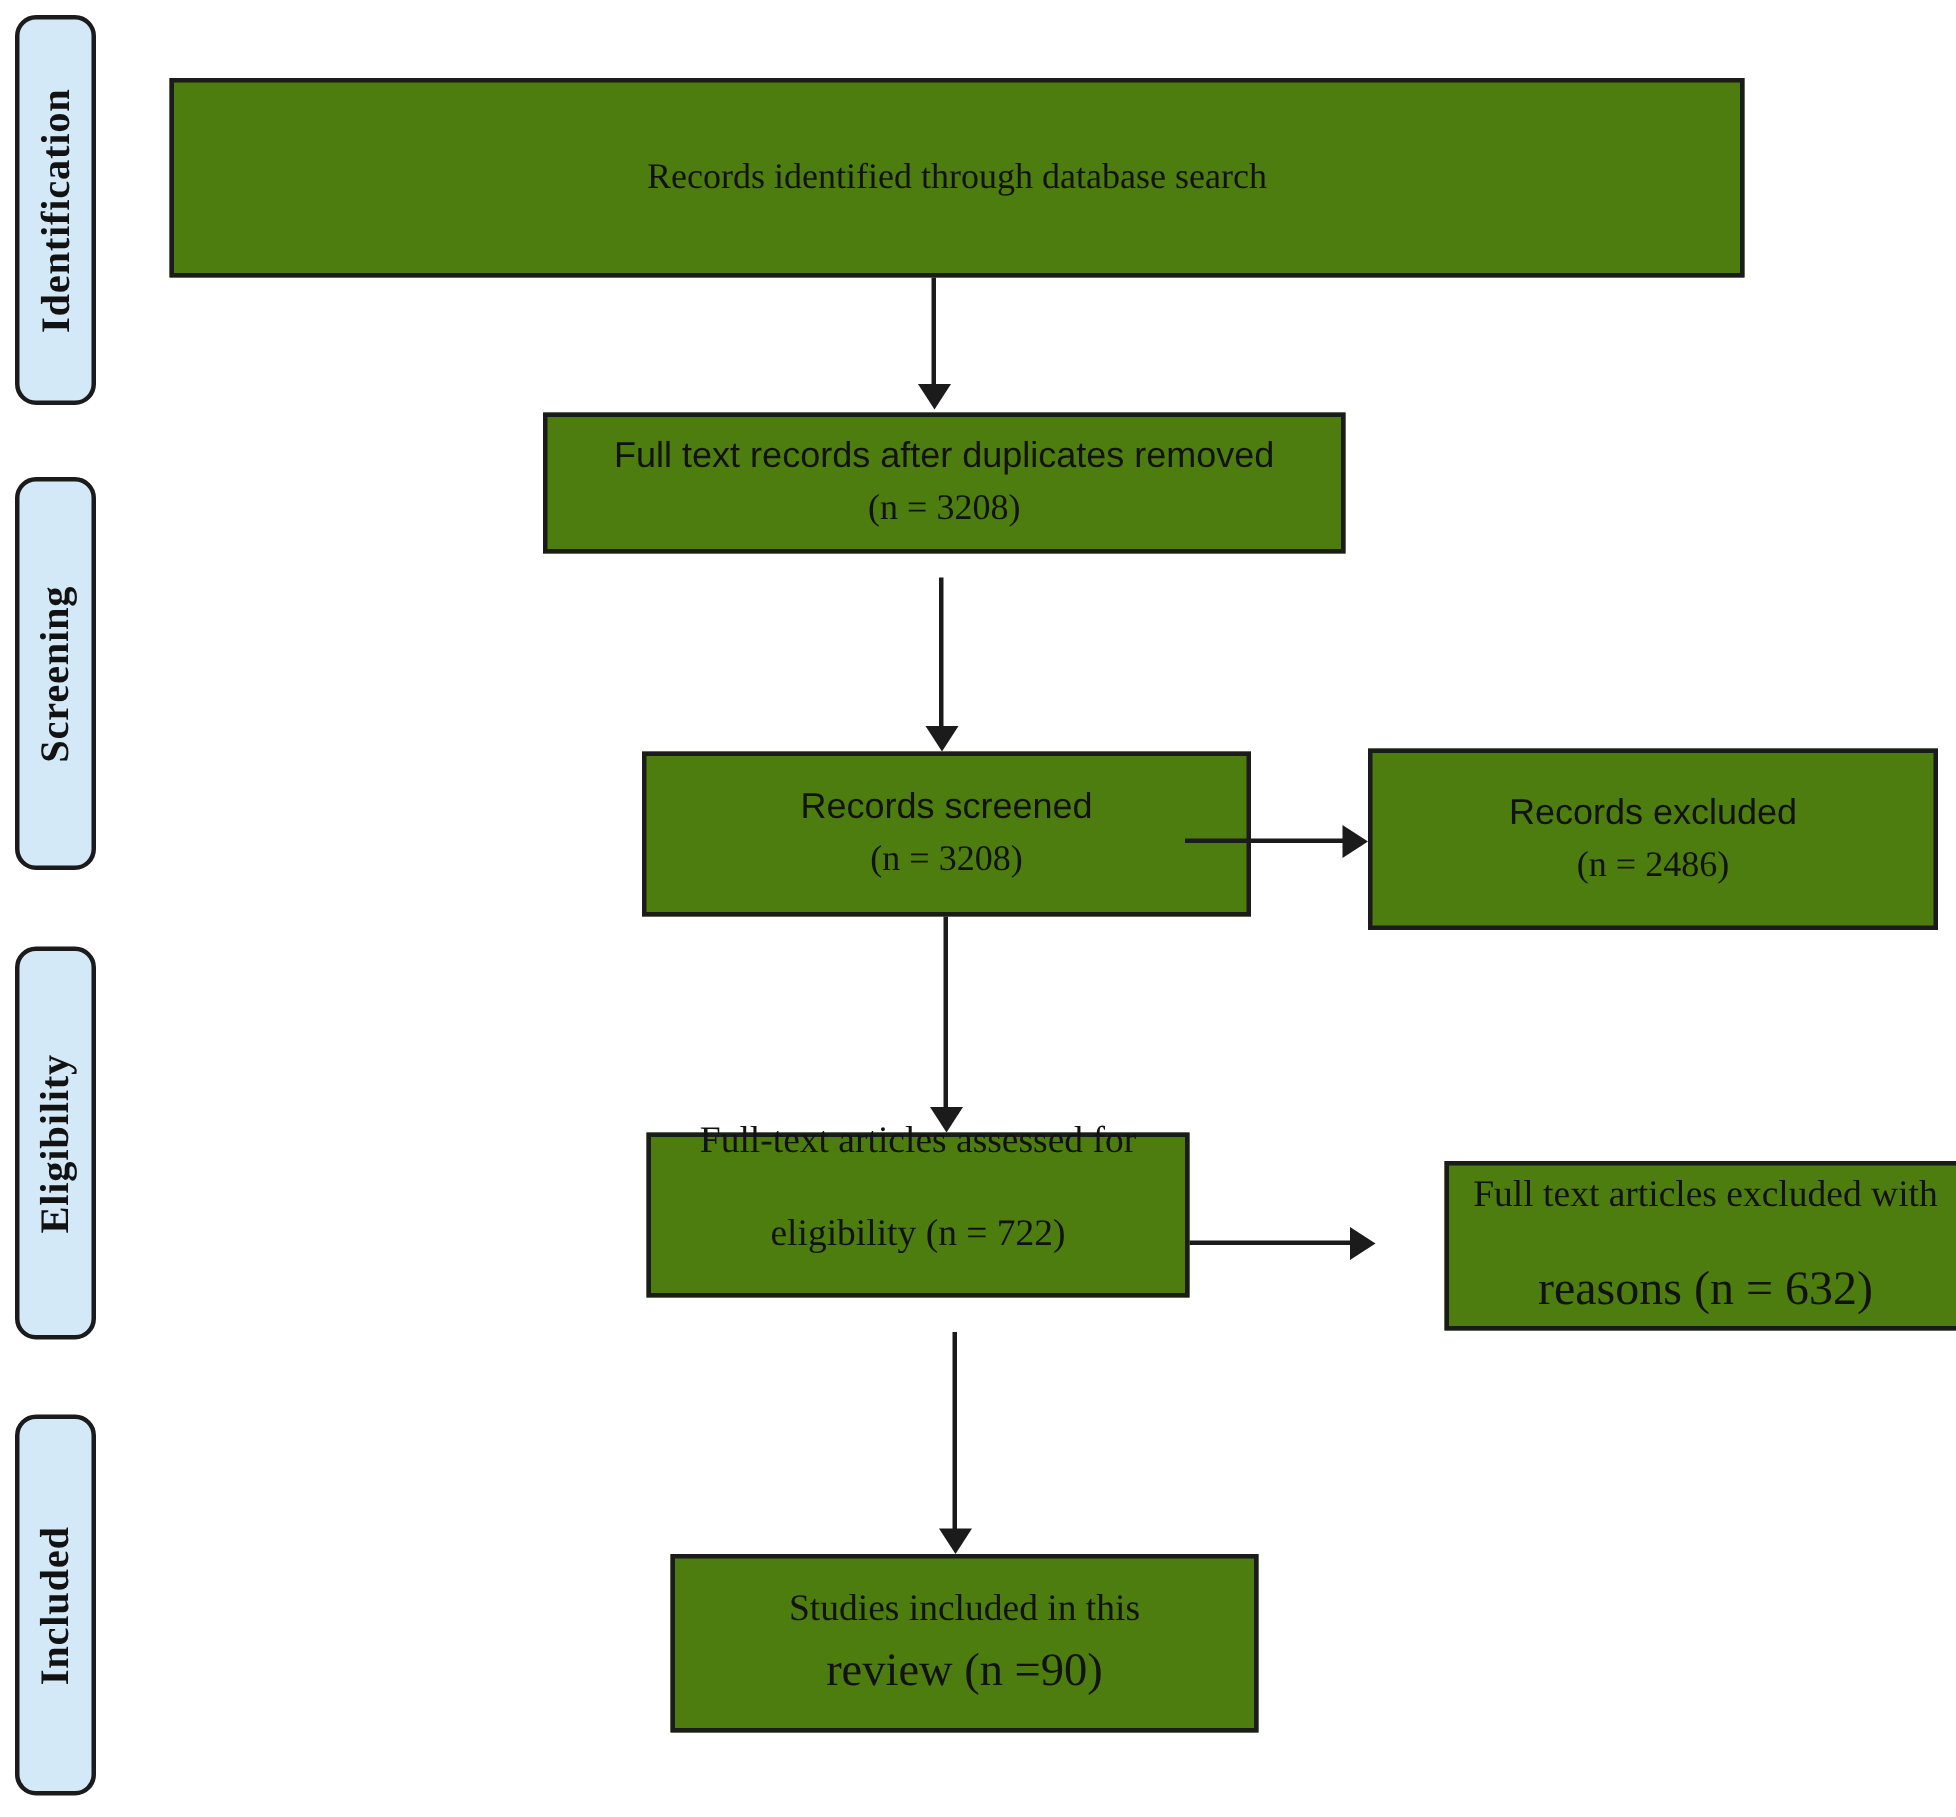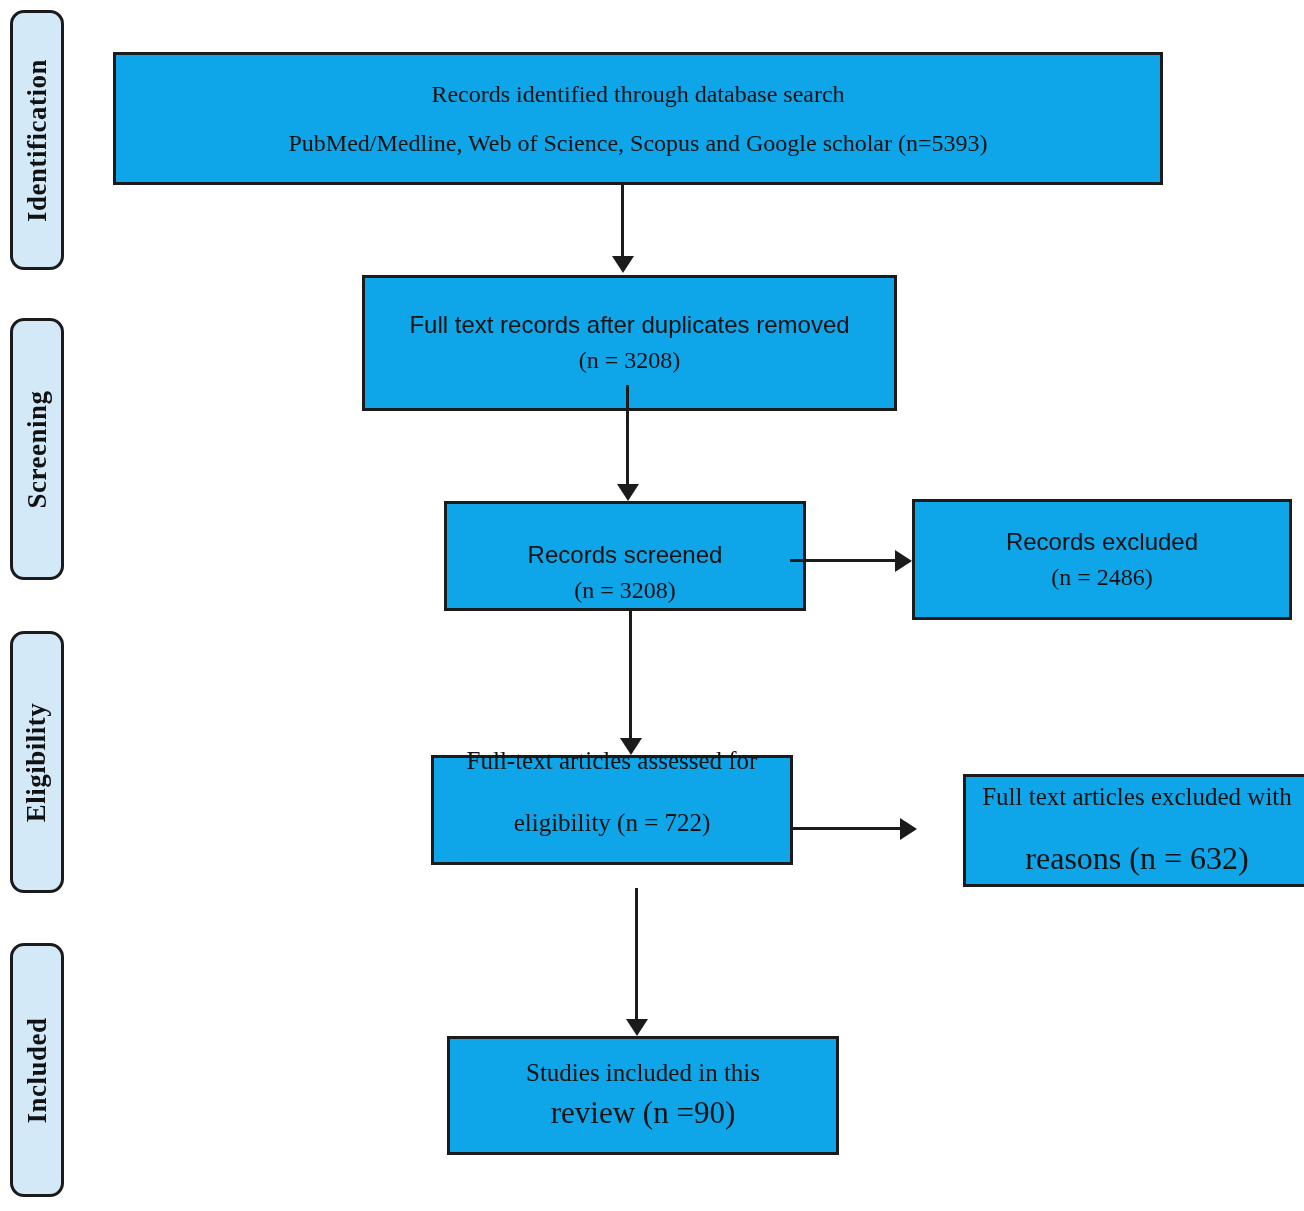--- a/index.html
+++ b/index.html
@@ -29,21 +29,21 @@
     transform: rotate(-90deg);
     white-space: nowrap;
     font-weight: bold;
     font-size: 27px;
     letter-spacing: 0.5px;
     font-family: "Liberation Serif", serif;
   }
   
   .fbox {
     position: absolute;
-    background: #0ea5e9;
+    background: #4d7c0f;
     border: 3px solid #1b1b1b;
     box-sizing: border-box;
     display: flex;
     flex-direction: column;
     align-items: center;
     justify-content: center;
     text-align: center;
   }
   .fbox .ln { line-height: 1.45; }
   .serif { font-family: "Liberation Serif", serif; font-size: 24px; }
@@ -78,35 +78,34 @@
   </div>
   <div class="stage" style="top:631px;height:262px;">
     <span>Eligibility</span>
   </div>
   <div class="stage" style="top:943px;height:254px;">
     <span>Included</span>
   </div>
 
   <div class="fbox gap-lg" style="left:113px;top:52px;width:1050px;height:133px;">
     <div class="ln serif">Records identified through database search</div>
-    <div class="ln serif">PubMed/Medline, Web of Science,  Scopus  and  Google scholar (n=5393)</div>
   </div>
 
   <div class="vline" style="left:621px;top:185px;height:73px;"></div>
   <div class="vhead" style="left:612px;top:256px;"></div>
 
-  <div class="fbox" style="left:362px;top:275px;width:535px;height:136px;align-items:center;">
+  <div class="fbox" style="left:362px;top:275px;width:535px;height:94px;align-items:center;">
     <div class="ln sans">Full text records after duplicates removed</div>
     <div class="ln serif">(n = 3208)</div>
   </div>
 
   <div class="vline" style="left:626px;top:385px;height:99px;"></div>
   <div class="vhead" style="left:617px;top:484px;"></div>
 
-  <div class="fbox" style="left:444px;top:501px;width:362px;height:110px;justify-content:flex-end;">
+  <div class="fbox" style="left:428px;top:501px;width:406px;height:110px;">
     <div class="ln sans">Records screened</div>
     <div class="ln serif">(n = 3208)</div>
   </div>
 
   <div class="hline" style="left:790px;top:559px;width:106px;"></div>
   <div class="hhead" style="left:895px;top:550px;"></div>
 
   <div class="fbox" style="left:912px;top:499px;width:380px;height:121px;">
     <div class="ln sans">Records excluded</div>
     <div class="ln serif">(n = 2486)</div>

